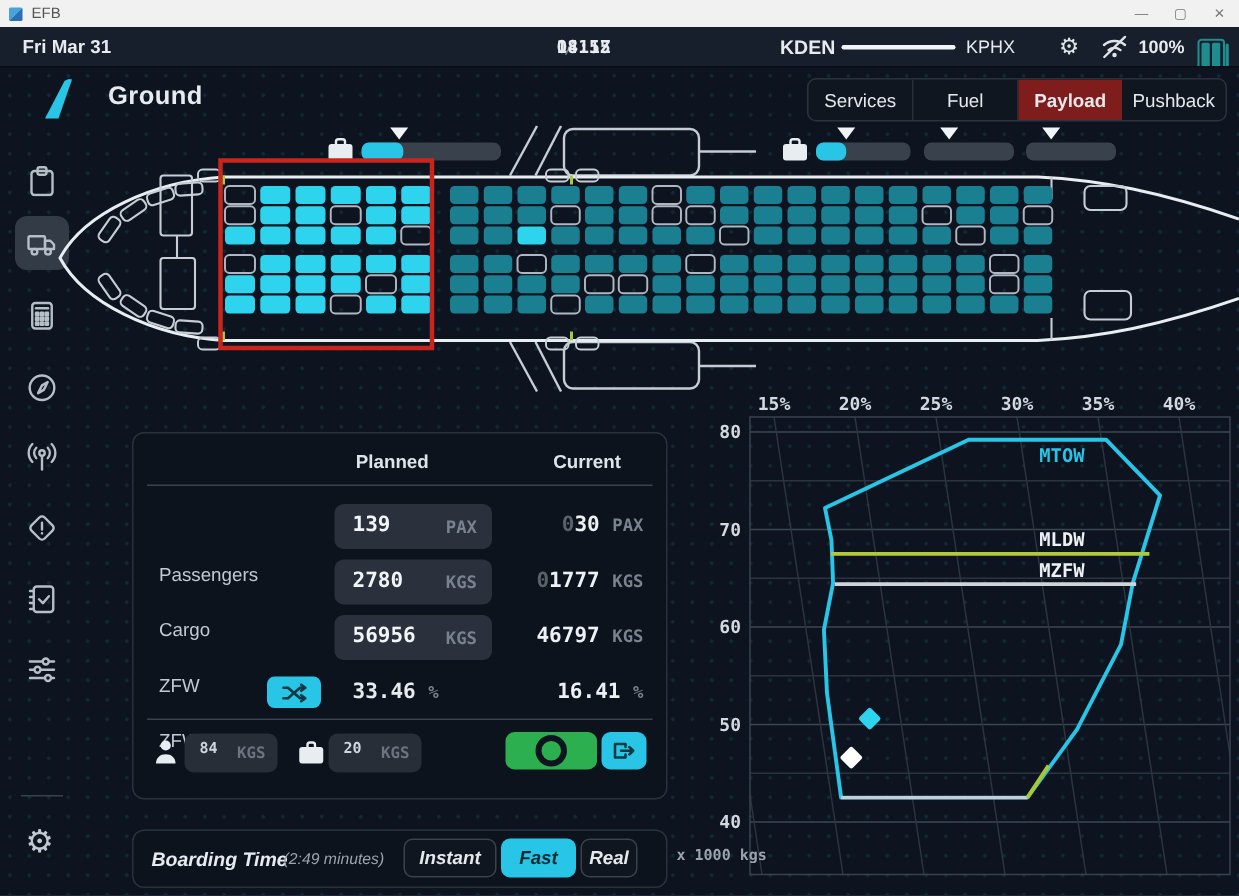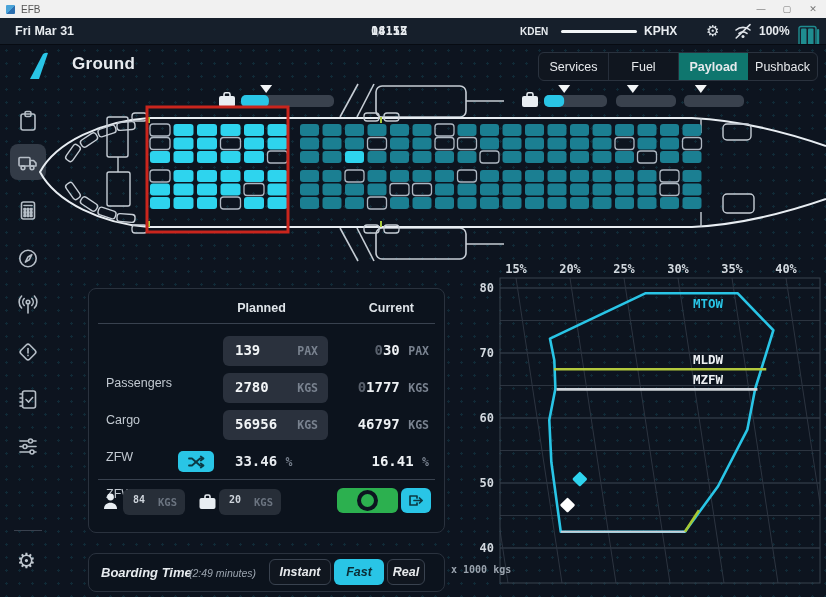--- a/index.html
+++ b/index.html
@@ -14,23 +14,23 @@
   .titlebar .appicon{width:9px;height:9px;margin:0 6px 0 6px;background:linear-gradient(135deg,#4aa3d8 50%,#2c6fb0 50%);border-radius:1px;}
   .win-controls{position:absolute;right:0;top:0;height:18px;display:flex;}
   .win-btn{width:26px;height:18px;display:flex;align-items:center;justify-content:center;color:#777;font-size:9px;}
 
   
   .topbar{position:absolute;top:18px;left:0;right:0;height:26px;background:#161f2b;border-bottom:1px solid #070b12;}
   .topbar *{position:absolute;top:0;height:26px;display:flex;align-items:center;}
   .tb-date{left:15px;font-weight:bold;font-size:12.5px;}
   .tb-clock{left:371px;font-weight:bold;font-size:12px;}
   .tb-clock .sep{color:#7b8390;padding:0 5px;font-weight:normal;}
-  .tb-orig{left:520px;font-weight:bold;font-size:10px;}
+  .tb-orig{left:520px;font-weight:bold;font-size:13px;}
   .tb-line{left:561px;top:12px;height:2.5px;width:76px;background:#f2f5f7;border-radius:2px;}
-  .tb-dest{left:644px;font-weight:bold;font-size:12px;}
+  .tb-dest{left:644px;font-weight:normal;font-size:12px;}
   .tb-gear{left:706px;font-size:15px;color:#dfe4e9;}
   .tb-wifi{left:733px;}
   .tb-batt-pct{left:759px;font-weight:bold;font-size:12px;}
   .tb-batt{left:798px;}
 
   
   .app{position:absolute;top:44px;left:0;right:0;bottom:0;}
 
   
   .sidebar{position:absolute;left:0;top:0;width:56px;bottom:0;}
@@ -41,21 +41,21 @@
   .side-divider{position:absolute;left:14px;width:28px;height:1px;background:#39414e;top:486px;}
   .nav-gear{position:absolute;left:17px;top:505px;font-size:21px;color:#c2c9d1;}
 
   
   .page-title{position:absolute;left:72px;top:10px;font-size:17px;font-weight:bold;letter-spacing:.3px;}
   .tabs{position:absolute;left:538px;top:8px;width:278px;height:27px;background:#10161f;
     border:1px solid #2a323e;border-radius:6px;display:flex;overflow:hidden;}
   .tab{flex:1;display:flex;align-items:center;justify-content:center;font-size:12.5px;color:#e6e9ec;
     border-right:1px solid #262e3a;}
   .tab:last-child{border-right:none;}
-  .tab.active{background:#0f766e;font-weight:bold;border-right:none;}
+  .tab.active{background:#7f1d1d;font-weight:bold;border-right:none;}
 
   
   #seatmap{position:absolute;left:0;top:34px;}
 
   
   .panel{position:absolute;background:#0c131d;border:1px solid #2a323e;border-radius:8px;}
   #payload-panel{left:88px;top:244px;width:355px;height:243px;}
   .pl-head{position:absolute;top:12px;font-size:12.5px;font-weight:bold;color:#dfe4e9;}
   .pl-sep{position:absolute;left:9px;right:9px;height:1px;background:#39424f;}
   .pl-row{position:absolute;left:0;width:100%;height:30px;}

